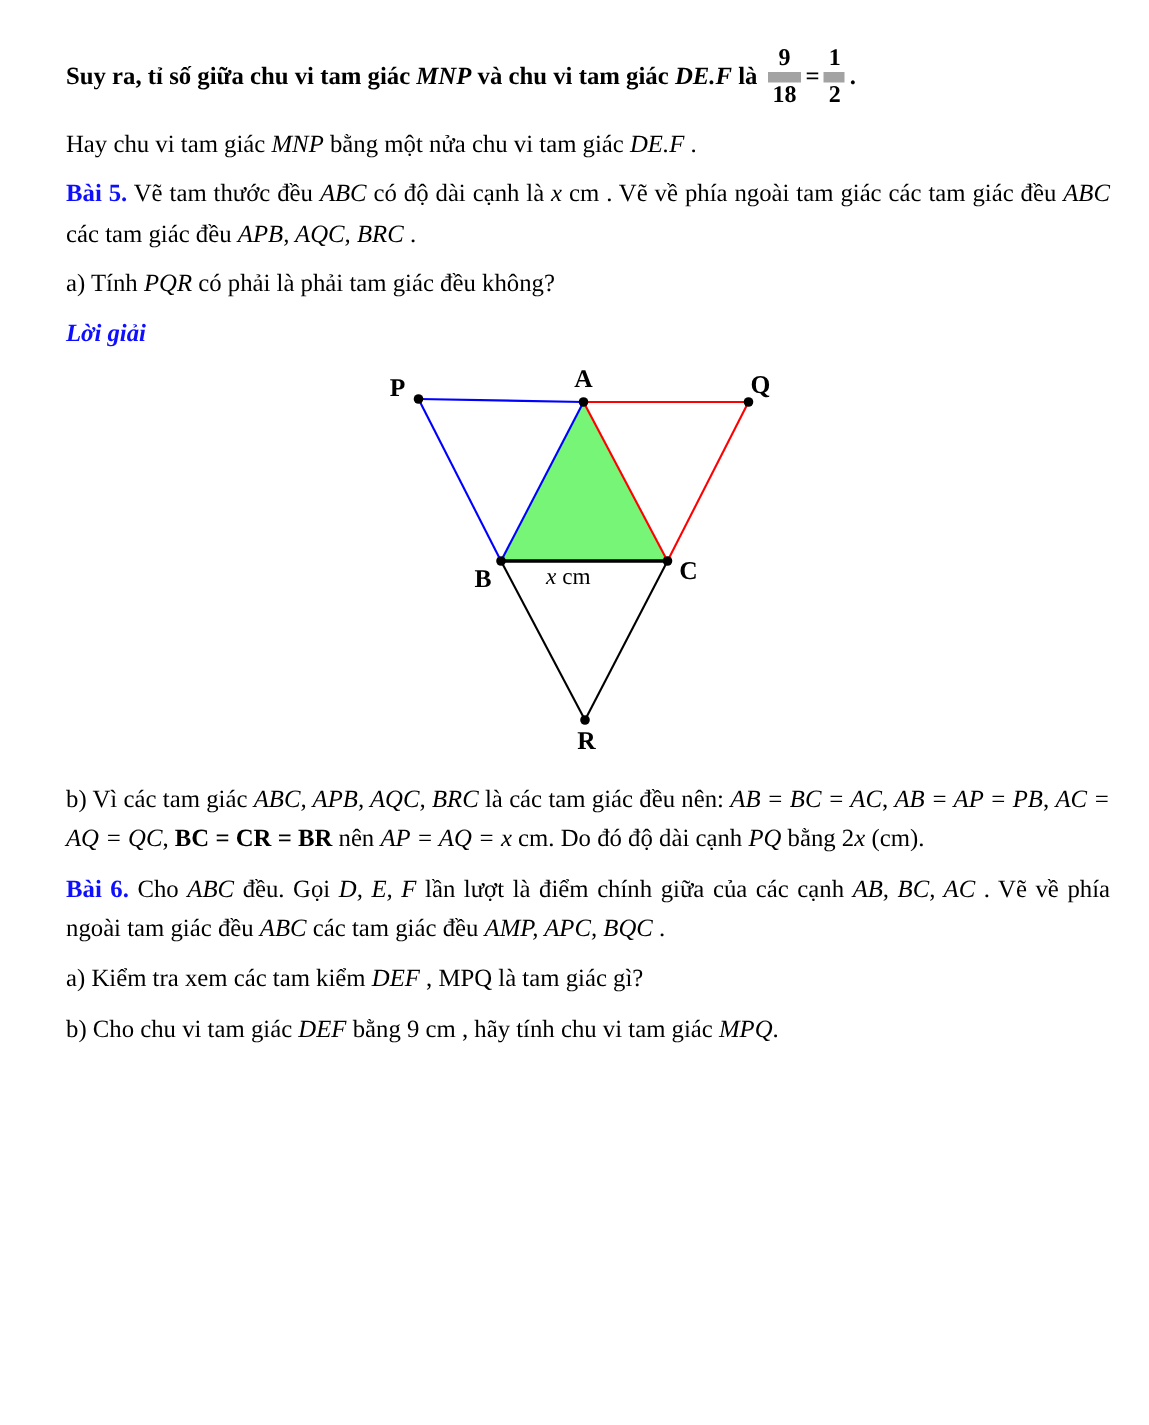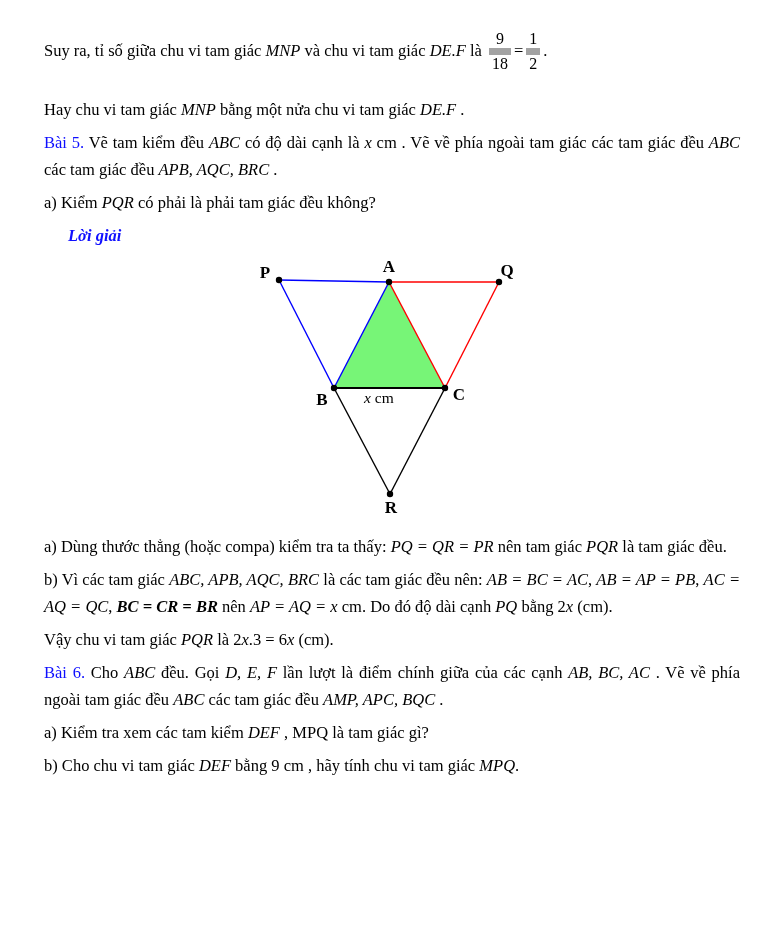--- a/index.html
+++ b/index.html
@@ -8,25 +8,25 @@
     width:766px;height:950px;
     background:#ffffff;
     box-sizing:border-box;
     padding:30px 26px 0 44px;
     font-family:"Liberation Serif", serif;
     font-size:16.5px;
     color:#000;
     overflow:hidden;
   }
   .para{margin:0 0 7px 0;line-height:1.6;text-align:justify;}
-  .para.first{margin-bottom:23px;}
+  .para.first{margin-bottom:9px;font-weight:bold;}
   .math{font-style:italic;}
-  .bmath{font-style:italic;font-weight:bold;}
-  .label-blue{color:#0f0fff;font-weight:normal;}
-  .loigiai{color:#0f0fff;font-weight:bold;font-style:italic;margin-left:24px;}
+  .bmath{font-weight:bold;}
+  .label-blue{color:#0f0fff;font-weight:bold;}
+  .loigiai{color:#0f0fff;font-weight:bold;font-style:italic;}
   .frac{
     display:inline-block;vertical-align:middle;text-align:center;
     line-height:1.15;font-size:16px;margin:0 3px;
   }
   .frac .num{display:block;padding:0 3px;}
   .frac .den{display:block;border-top:7px solid #a3a3a3;padding:0 3px;}
   .figure{text-align:center;margin:4px 0 10px 0;}
   .figure svg{display:inline-block;}
   .fig-label{
     font-family:"Liberation Serif", serif;
@@ -41,25 +41,25 @@
 
   <p class="para first">
     <span>Suy ra, tỉ số giữa chu vi tam giác </span><span class="math">MNP</span><span> và chu vi tam giác </span><span class="math">DE.F</span><span> là </span><span class="frac"><span class="num">9</span><span class="den">18</span></span><span>=</span><span class="frac"><span class="num">1</span><span class="den">2</span></span><span>.</span>
   </p>
 
   <p class="para">
     <span>Hay chu vi tam giác </span><span class="math">MNP</span><span> bằng một nửa chu vi tam giác </span><span class="math">DE.F</span><span> .</span>
   </p>
 
   <p class="para">
-    <span class="label-blue">Bài 5.</span><span> Vẽ tam kiểm đều </span><span class="math">ABC</span><span> có độ dài cạnh là </span><span class="math">x</span><span> cm . Vẽ về phía ngoài tam giác các tam giác đều </span><span class="math">ABC</span><span> các tam giác đều </span><span class="math">APB, AQC, BRC</span><span> .</span>
+    <span class="label-blue">Bài 5.</span><span> Vẽ tam thước đều </span><span class="math">ABC</span><span> có độ dài cạnh là </span><span class="math">x</span><span> cm . Vẽ về phía ngoài tam giác các tam giác đều </span><span class="math">ABC</span><span> các tam giác đều </span><span class="math">APB, AQC, BRC</span><span> .</span>
   </p>
 
   <p class="para">
-    <span>a) Kiểm </span><span class="math">PQR</span><span> có phải là phải tam giác đều không?</span>
+    <span>a) Tính </span><span class="math">PQR</span><span> có phải là phải tam giác đều không?</span>
   </p>
 
 
   <p class="para">
     <span class="loigiai">Lời giải</span>
   </p>
 
   <div class="figure">
     <svg width="280" height="262" viewBox="0 0 280 262">
       <polygon points="137,25 82,131 193,131" fill="#77f577"></polygon>
@@ -81,31 +81,25 @@
       <text class="fig-label" x="13" y="21" text-anchor="middle">P</text>
       <text class="fig-label" x="137" y="15" text-anchor="middle">A</text>
       <text class="fig-label" x="255" y="19" text-anchor="middle">Q</text>
       <text class="fig-label" x="70" y="148" text-anchor="middle">B</text>
       <text class="fig-label" x="207" y="143" text-anchor="middle">C</text>
       <text class="fig-label" x="139" y="256" text-anchor="middle">R</text>
       <text class="fig-side" x="112" y="146"><tspan font-style="italic">x</tspan><tspan> cm</tspan></text>
     </svg>
   </div>
 
-  <p class="para">
-    <span>a) Dùng thước thẳng (hoặc compa) kiểm tra ta thấy: </span><span class="math">PQ = QR = PR</span><span> nên tam giác </span><span class="math">PQR</span><span> là tam giác đều.</span>
-  </p>
 
   <p class="para">
     <span>b) Vì các tam giác </span><span class="math">ABC, APB, AQC, BRC</span><span> là các tam giác đều nên: </span><span class="math">AB = BC = AC</span><span>,  </span><span class="math">AB = AP = PB</span><span>, </span><span class="math">AC = AQ = QC</span><span>,  </span><span class="bmath">BC = CR = BR</span><span> nên </span><span class="math">AP = AQ = x</span><span> cm. Do đó độ dài cạnh </span><span class="math">PQ</span><span> bằng 2</span><span class="math">x</span><span> (cm).</span>
   </p>
 
-  <p class="para">
-    <span>Vậy chu vi tam giác </span><span class="math">PQR</span><span> là 2</span><span class="math">x</span><span>.3 = 6</span><span class="math">x</span><span> (cm).</span>
-  </p>
 
   <p class="para">
     <span class="label-blue">Bài 6.</span><span> Cho </span><span class="math">ABC</span><span> đều. Gọi </span><span class="math">D, E, F</span><span> lần lượt là điểm chính giữa của các cạnh </span><span class="math">AB, BC, AC</span><span> . Vẽ về phía ngoài tam giác đều </span><span class="math">ABC</span><span> các tam giác đều </span><span class="math">AMP, APC, BQC</span><span> .</span>
   </p>
 
   <p class="para">
     <span>a) Kiểm tra xem các tam kiểm </span><span class="math">DEF</span><span> ,  MPQ là tam giác gì?</span>
   </p>
 
   <p class="para">

